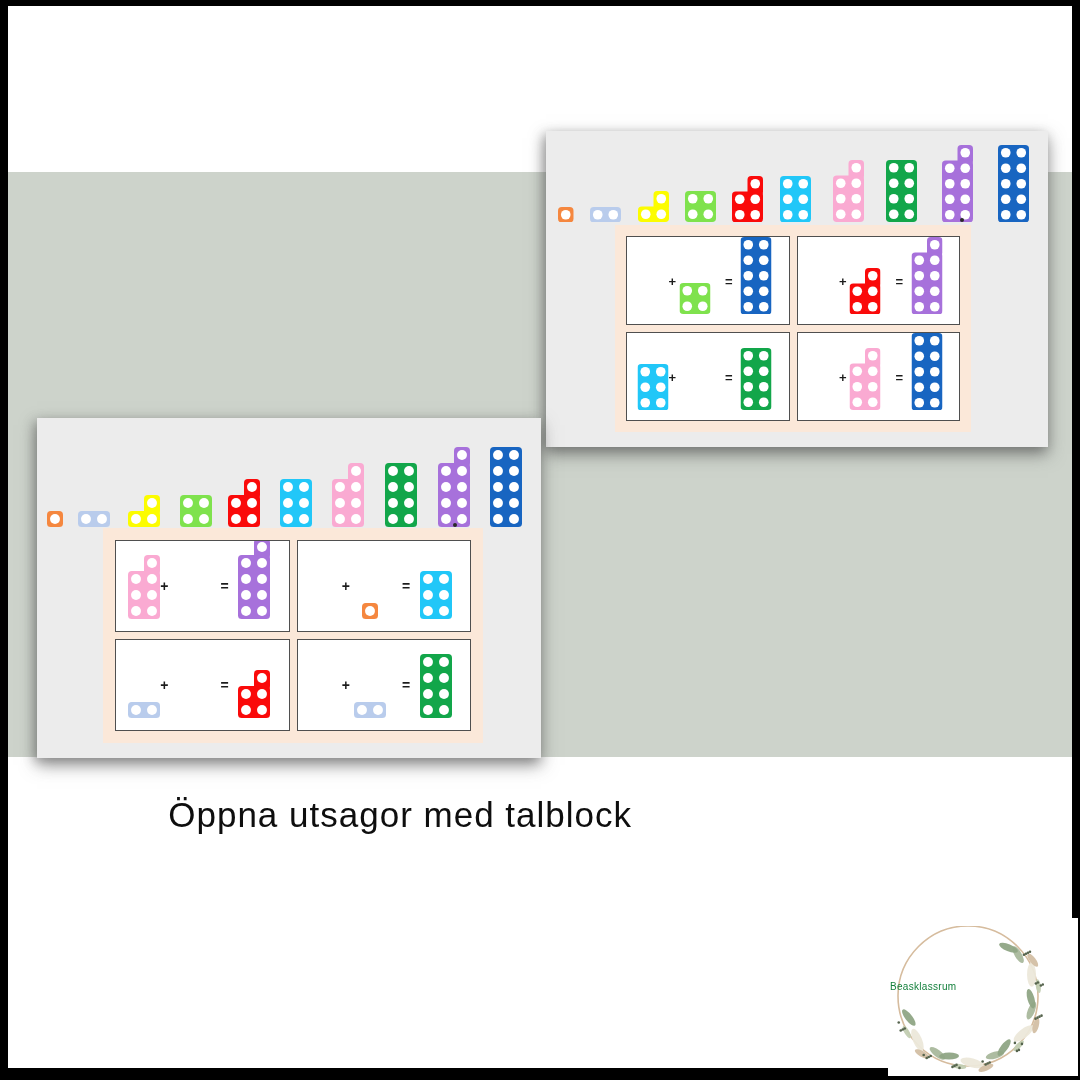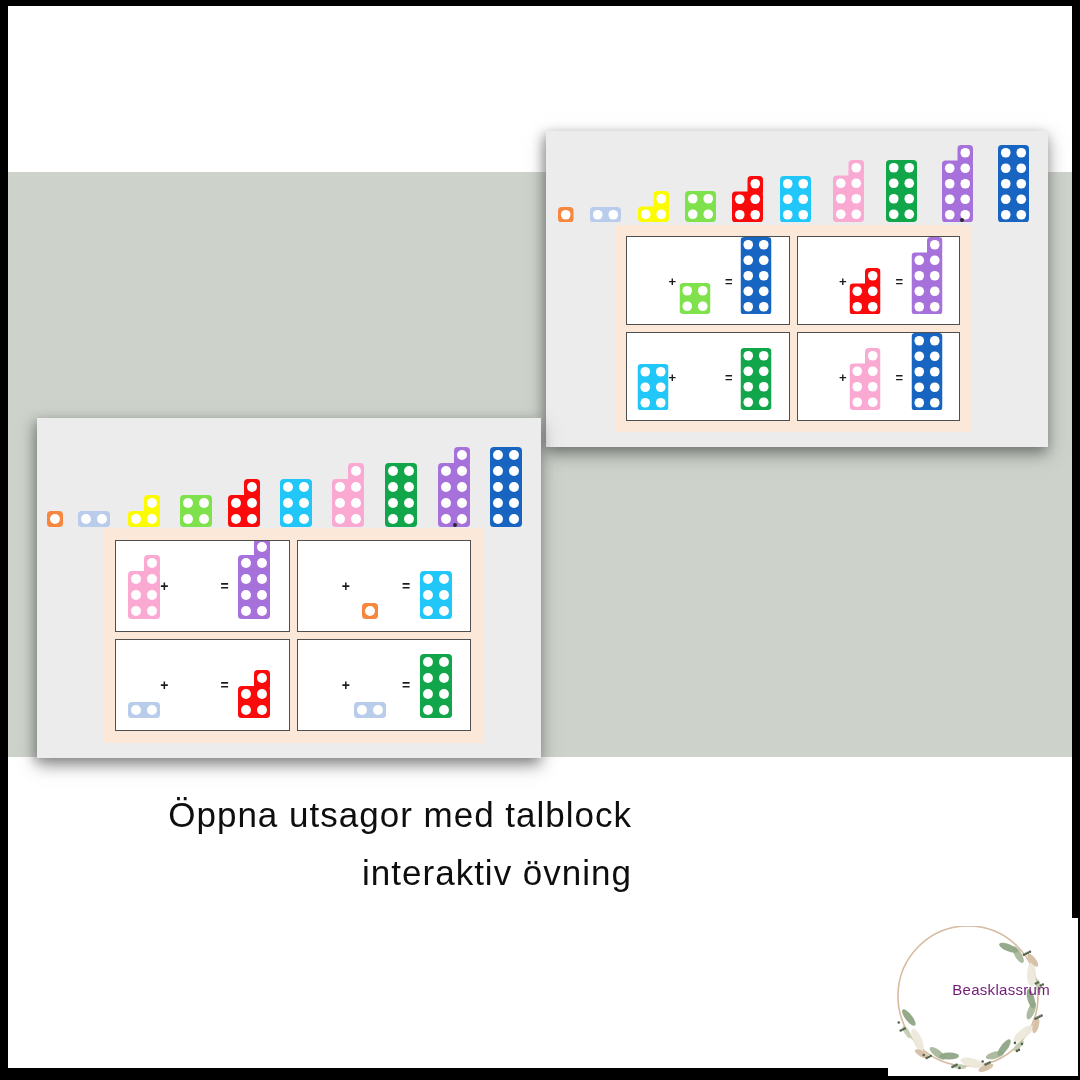--- a/index.html
+++ b/index.html
@@ -32,22 +32,22 @@
   .cursor-dot { position:absolute; width:4px; height:4px; background:#2a2a2a; border-radius:50%; z-index:12; }
 
   
   .title { position:absolute; left:8px; top:795px; width:624px; text-align:right; color:#0e0e0e; z-index:5; }
   .title-l1, .title-l2 { font-size:35px; letter-spacing:1px; line-height:40px; }
   .title-l2 { margin-top:18px; }
 
   
   .logo-box { position:absolute; left:888px; top:918px; width:190px; height:158px; background:#fff; z-index:40; }
   .logo-svg { position:absolute; left:6px; top:8px; }
-  .logo-text { position:absolute; left:2px; top:63px; width:160px; text-align:right;
-               font-size:15px; letter-spacing:.3px; color:#701a75; }
+  .logo-text { position:absolute; left:2px; top:63px; width:160px; text-align:left;
+               font-size:10px; letter-spacing:.3px; color:#15803d; }
 </style>
 </head>
 <body>
 
 <div class="canvas">
 
   <div class="band" style="background: rgb(205, 211, 203);"></div>
 
   <div class="shot shot-a" style="background: rgb(236, 236, 236);">
       <div class="row-block" style="left: 12px; top: 75.5px;">
@@ -490,21 +490,20 @@
               <circle cx="8" cy="56" r="4.96" fill="#ffffff"></circle>
               <circle cx="24" cy="56" r="4.96" fill="#ffffff"></circle>
             </svg>
           </div>
         </div>
       </div>
     </div>
 
   <div class="title">
     <div class="title-l1">Öppna utsagor med talblock</div>
-    <div class="title-l2">interaktiv övning</div>
   </div>
 
   <div class="logo-box">
     <svg class="logo-svg" width="150" height="150" viewBox="0 0 150 150" id="wreath-svg">
         <circle cx="74" cy="70" r="70" fill="none" stroke="#d6bc9e" stroke-width="1.6"></circle>
         <ellipse cx="14.799364890487773" cy="91.54726902951714" rx="10" ry="3.5" transform="rotate(232 14.799364890487773 91.54726902951714)" fill="#8fa585" opacity="0.95"></ellipse>
         <ellipse cx="12.82432960865168" cy="106.03522377021002" rx="7" ry="2.5" transform="rotate(239.5 12.82432960865168 106.03522377021002)" fill="#c2cdb2" opacity="0.95"></ellipse>
         <ellipse cx="23.434458125074272" cy="113.95595494236399" rx="12" ry="4.5" transform="rotate(247 23.434458125074272 113.95595494236399)" fill="#ece8da" opacity="0.95"></ellipse>
         <ellipse cx="27.933916888816164" cy="127.91300360707864" rx="8" ry="3" transform="rotate(209.5 27.933916888816164 127.91300360707864)" fill="#d3bfa4" opacity="0.95"></ellipse>
         <ellipse cx="43.484348418917115" cy="127.39159353583025" rx="9.5" ry="3.5" transform="rotate(217 43.484348418917115 127.39159353583025)" fill="#a9b89c" opacity="0.95"></ellipse>

